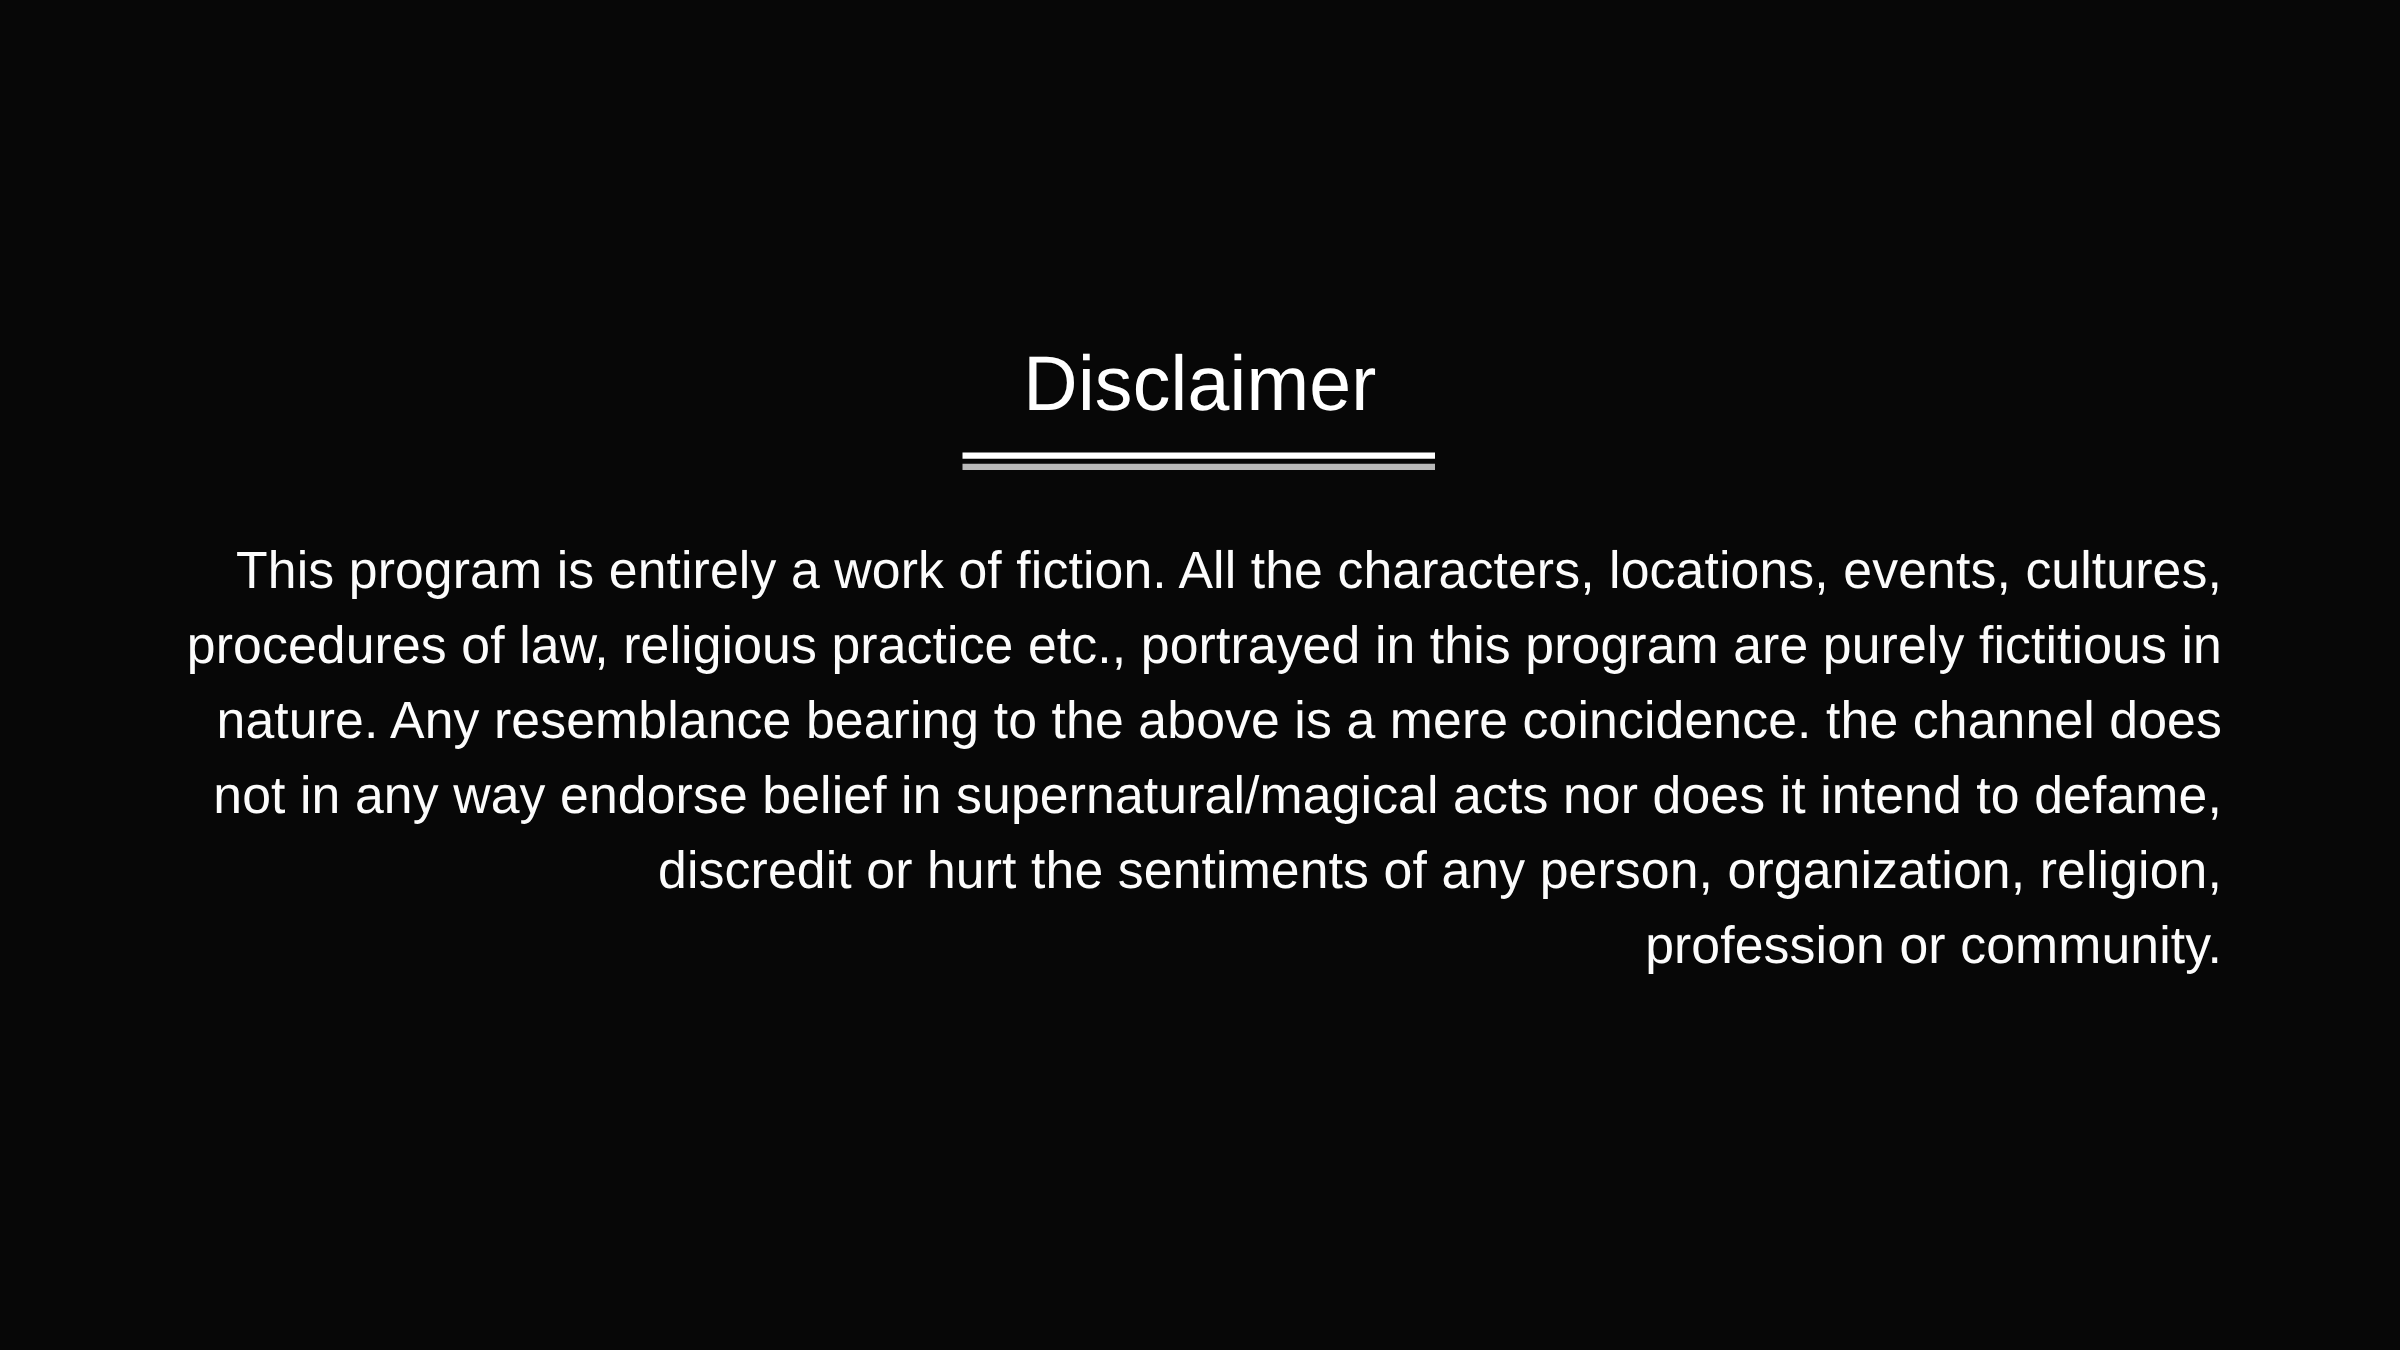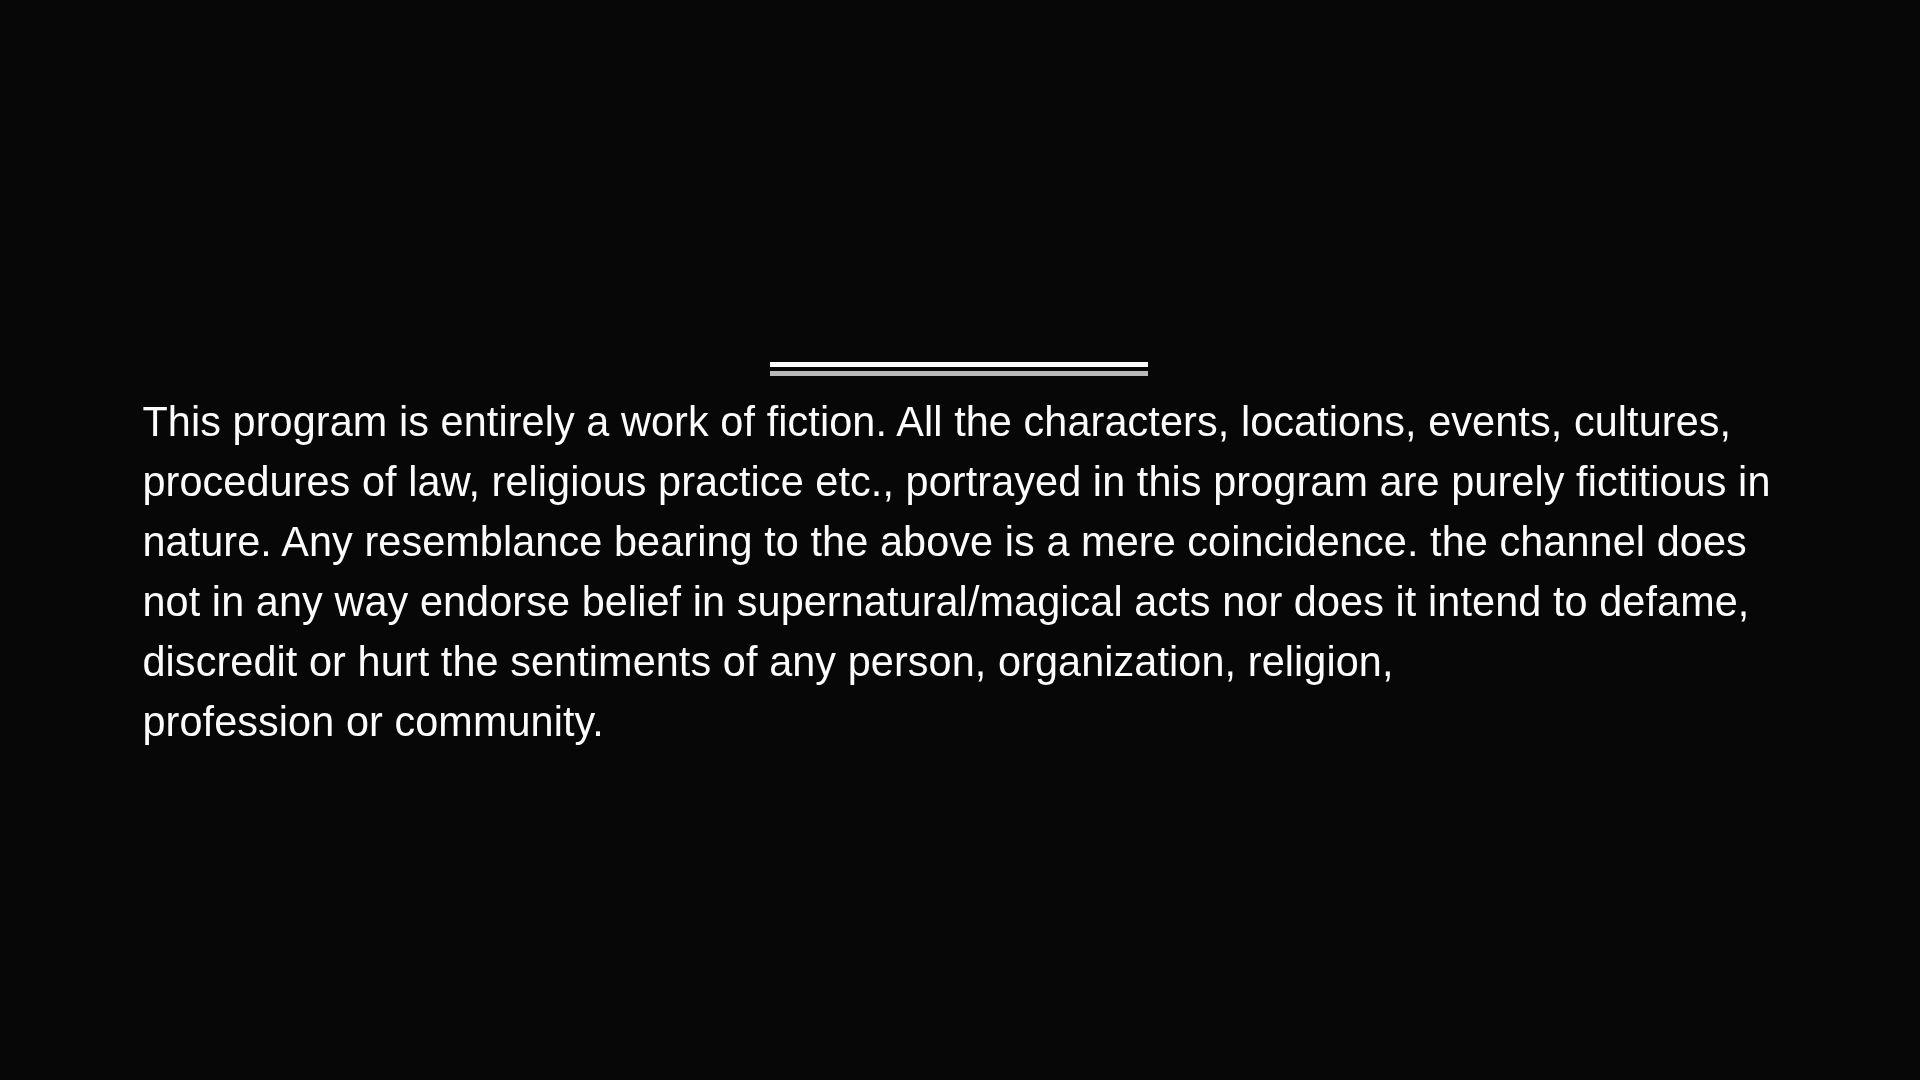--- a/index.html
+++ b/index.html
@@ -65,41 +65,44 @@
   .title-rule .rule-line.secondary {
     top: 9px;
     height: 5px;
     background: #b9b9b9;
   }
 
   
   .body-block {
     position: absolute;
     left: 130px;
-    top: 392px;
+    top: 426px;
     width: 1660px;
-    text-align: left;
+    text-align: right;
   }
 
   .body-line {
     display: block;
     color: #fcfcfc;
     font-size: 42px;
     line-height: 60px;
     font-weight: 400;
     letter-spacing: 0.1px;
     white-space: nowrap;
     transform: scaleX(0.985);
   }
 </style>
 </head>
 <body>
 
 <div id="slide">
 
+  <div class="title-block">
+    <span class="slide-title">Disclaimer</span>
+  </div>
 
   <div class="title-rule">
     <div class="rule-line primary"></div>
     <div class="rule-line secondary"></div>
   </div>
 
   <div class="body-block">
     <span class="body-line">This program is entirely a work of fiction. All the characters, locations, events, cultures,</span>
     <span class="body-line">procedures of law, religious practice etc., portrayed in this program are purely fictitious in</span>
     <span class="body-line">nature. Any resemblance bearing to the above is a mere coincidence. the channel does</span>

